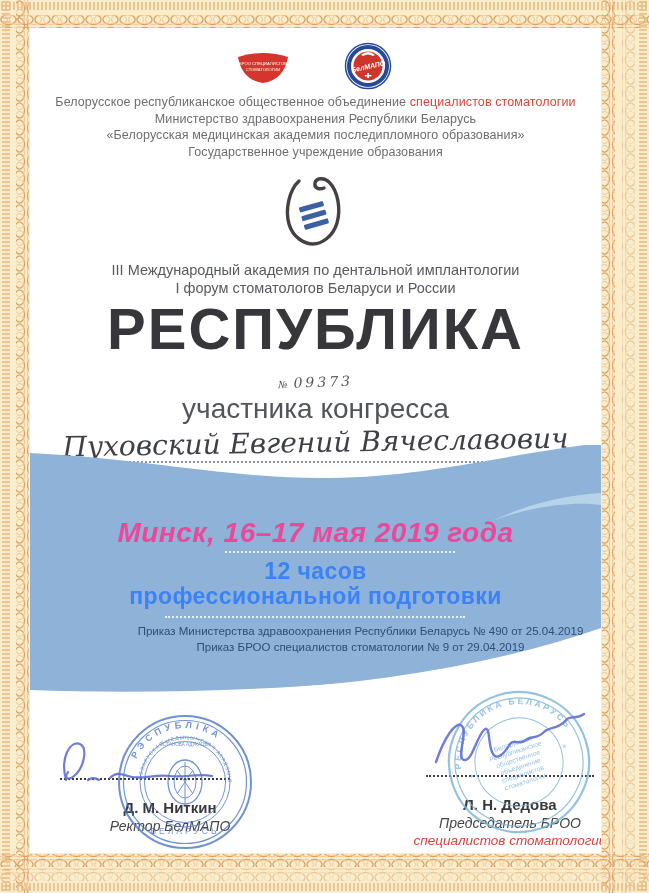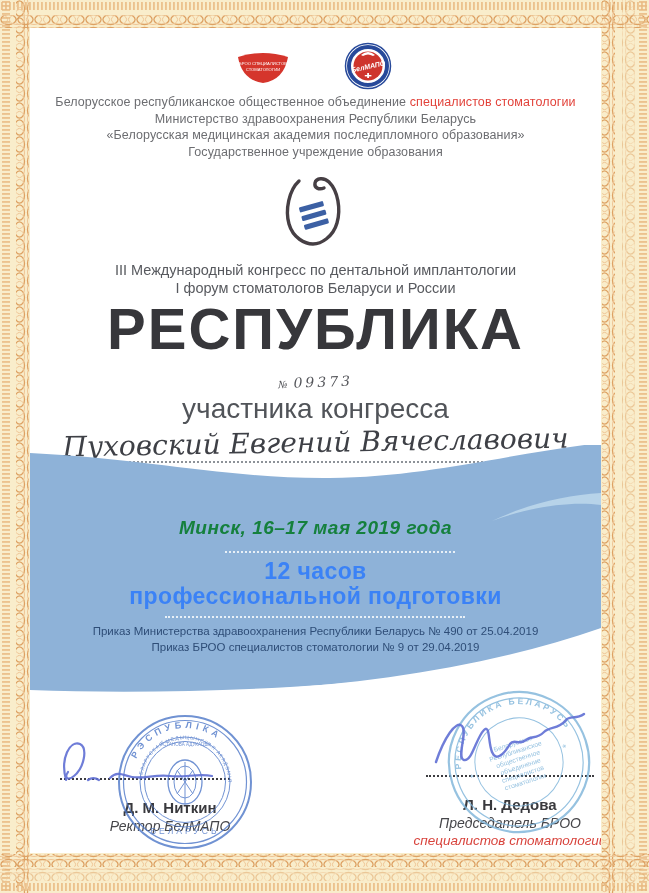--- a/index.html
+++ b/index.html
@@ -15,26 +15,26 @@
   .cert-title{top:268px;font-size:58px;line-height:66px;font-weight:bold;letter-spacing:2px;color:#37373b;}
   .cert-number{top:344px;font-family:"DejaVu Serif",serif;font-style:italic;color:#54555a;
                transform:rotate(-2deg);}
   .cert-number .no{font-size:10px;letter-spacing:1px;}
   .cert-number .val{font-size:14px;letter-spacing:3px;}
   .subtitle{top:365px;font-size:28px;color:#515459;}
   .recipient{top:398px;font-family:"DejaVu Serif",serif;font-style:italic;font-size:28px;color:#3e4046;
              transform:rotate(-1deg);}
   .name-line{top:433px;left:68px;width:440px;border-bottom:2px dotted #8d9298;height:0;}
   .wave-svg{left:0;top:417px;}
-  .date-line{top:489px;font-size:19px;font-weight:bold;font-style:italic;color:#15803d;letter-spacing:.5px;}
+  .date-line{top:489px;font-size:28px;font-weight:bold;font-style:italic;color:#ec4899;letter-spacing:.5px;}
   .sep-dot{height:0;border-bottom:2px dotted rgba(255,255,255,.8);}
   .sep1{top:523px;left:195px;width:230px;}
   .sep2{top:588px;left:135px;width:300px;}
   .hours-block{top:531px;font-size:23px;line-height:25px;font-weight:bold;color:#3b82f6;letter-spacing:.4px;}
-  .orders-block{top:596px;font-size:11.5px;line-height:15.5px;color:#2e4d77;}
+  .orders-block{top:596px;font-size:11.5px;line-height:15.5px;color:#2e4d77;padding-left:45px;}
   .sig-label{text-align:center;}
   .sig-name{font-size:15px;font-weight:bold;color:#39393d;line-height:18px;margin-top:8px;}
   .sig-role{font-size:14px;font-style:italic;color:#46464a;line-height:18px;}
   .sig-role-red{font-size:13.5px;font-style:italic;color:#d8433c;line-height:18px;}
   .left-labels{left:40px;top:763px;width:200px;}
   .right-labels{left:380px;top:760px;width:200px;}
   .sig-dots{height:0;border-bottom:2.5px dotted #3c3c40;}
   .left-dots{left:30px;top:750px;width:170px;}
   .right-dots{left:396px;top:747px;width:168px;}
   .stamp{opacity:.8;}
@@ -107,21 +107,21 @@
     <svg class="abs" style="left:252px;top:148px;" width="62" height="70" viewBox="0 0 62 70">
       <path d="M17,5 C7,14 3,34 7,48 C11,62 23,68 31,68 C39,68 51,61 55,47 C59,33 56,15 47,6 C42,1 34,2 33,7 C32,12 37,14 42,12" fill="none" stroke="#463f44" stroke-width="3.4" stroke-linecap="round"></path>
       <g transform="rotate(-16 31 38)">
         <rect x="19" y="28" width="25" height="5.2" rx="1.2" fill="#3c60a4"></rect>
         <rect x="19" y="37" width="25" height="5.2" rx="1.2" fill="#3c60a4"></rect>
         <rect x="19" y="46" width="25" height="5.2" rx="1.2" fill="#3c60a4"></rect>
       </g>
     </svg>
 
     <div class="abs center event-block">
-      <div>III Международный конгресс по дентальной имплантологии</div>
+      <div>III Международный академия по дентальной имплантологии</div>
       <div>I форум стоматологов Беларуси и России</div>
     </div>
 
     <div class="abs center cert-title">РЕСПУБЛИКА</div>
 
     <div class="abs center cert-number">
       <span class="no">№</span>
       <span class="val">09373</span>
     </div>
 

